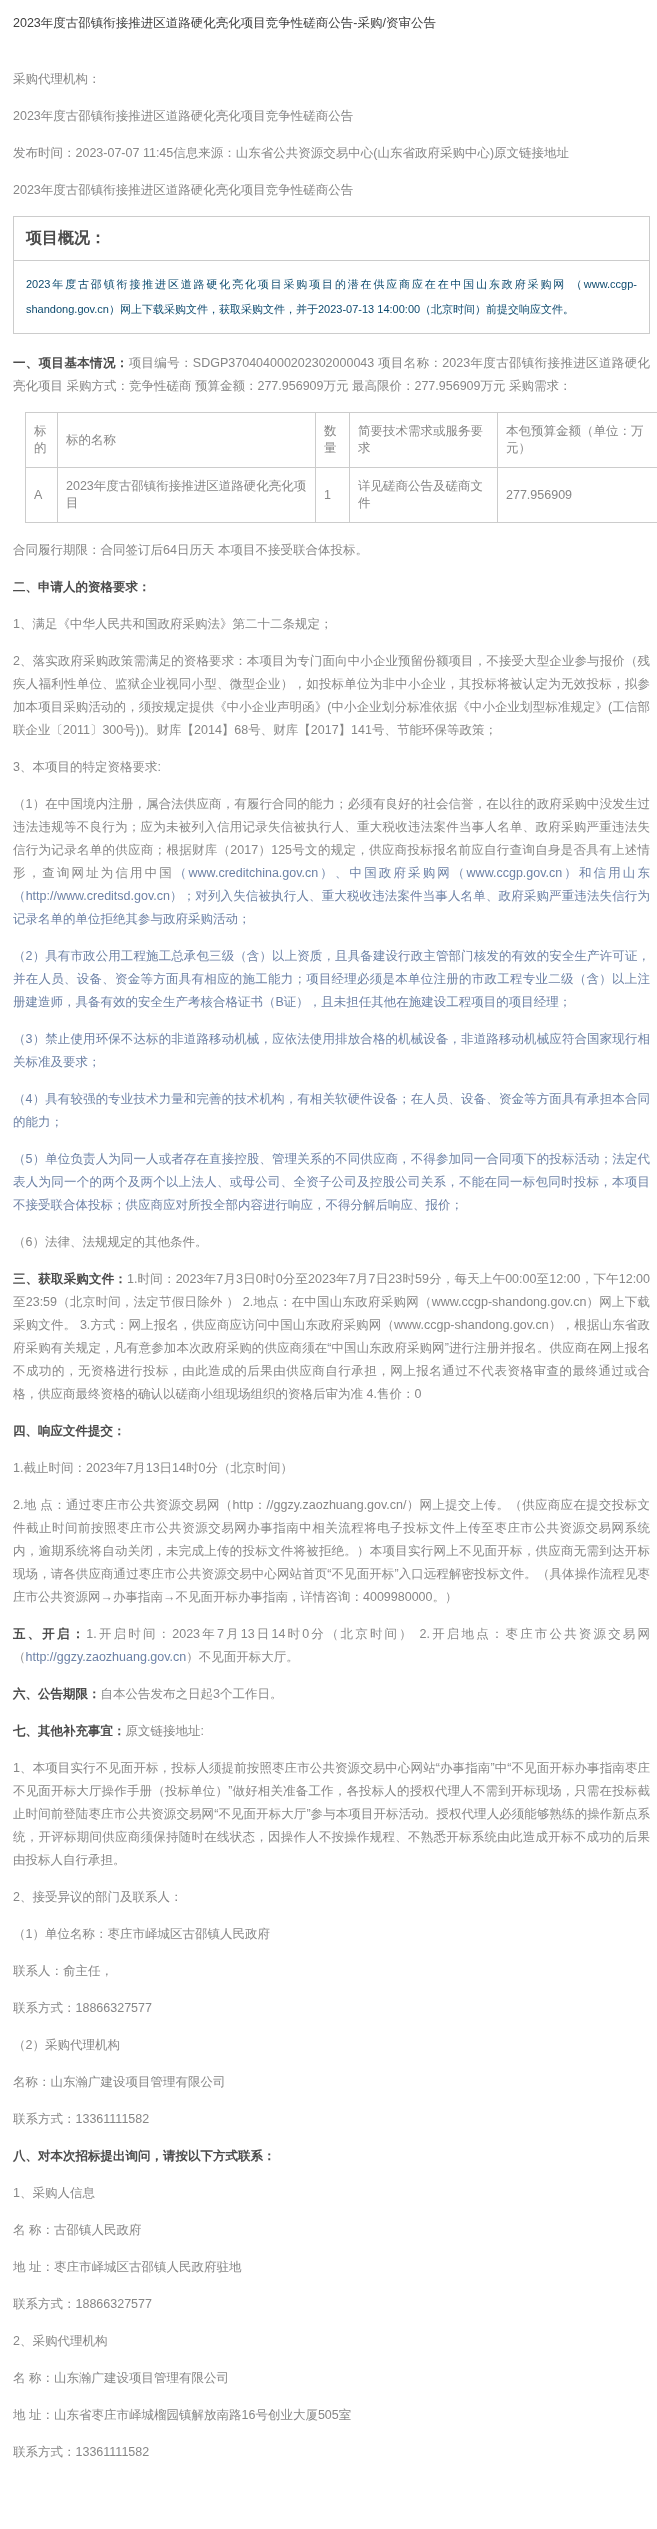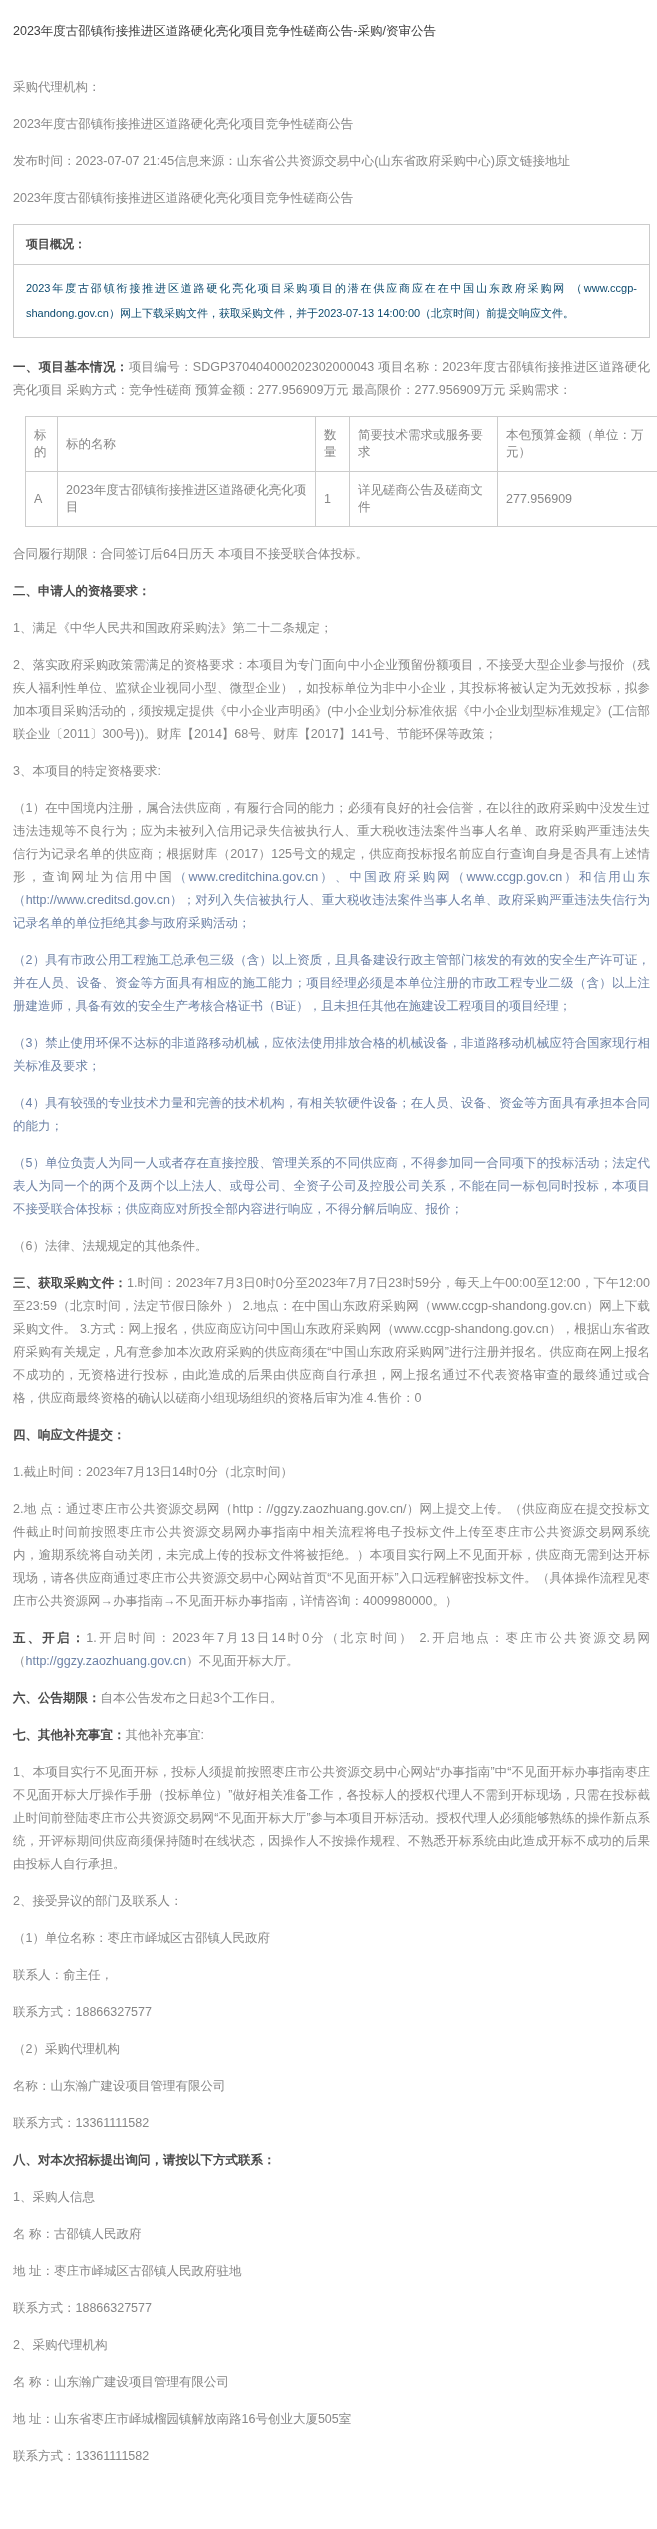--- a/index.html
+++ b/index.html
@@ -1,36 +1,36 @@
 <!DOCTYPE html>
 <html><head>
 <meta charset="utf-8">
 <style>
   html,body { margin:0; padding:0; background:#ffffff; }
   body { font-family:"Liberation Sans","DejaVu Sans",sans-serif; }
   .page { width:657px; box-sizing:border-box; padding:6px 7px 24px 13px; background:#fff; }
-  .doc-title { font-size:12.5px; color:#3e3e3e; line-height:18px; margin:16px 0 36px; }
+  .doc-title { font-size:12.5px; color:#3e3e3e; line-height:18px; margin:8px 0 36px; }
   p.para { font-size:12.5px; color:#878787; line-height:23px; margin:14px 0; text-align:justify; }
   .seg-normal { color:inherit; }
   .seg-bold { font-weight:bold; color:#4c4c4c;margin-top:12px; }
   .seg-blue { color:#6d82a6; }
   .box { border:1px solid #cccccc; margin:8px 0 18px; }
-  .box-title { font-weight:bold; color:#4c4c4c; font-size:12px; padding:11px 12px; border-bottom:1px solid #cccccc; }
+  .box-title { font-weight:bold; color:#4c4c4c; font-size:16px; padding:11px 12px; border-bottom:1px solid #cccccc; }
   .box-body { padding:11px 12px; font-size:11px; color:#0c4a6e; line-height:25px; text-align:justify; }
   table.info { border-collapse:collapse; table-layout:fixed; width:639px; margin:12px 12px 16px; font-size:12.5px; color:#878787; }
   table.info th, table.info td { border:1px solid #cccccc; padding:10px 8px; font-weight:normal; text-align:left; line-height:17px; vertical-align:middle; word-break:break-all; }
 </style>
 </head>
 <body>
 
 <div class="page" id="doc">
     <div class="doc-title">2023年度古邵镇衔接推进区道路硬化亮化项目竞争性磋商公告-采购/资审公告</div>
     <p class="para"><span class="seg-normal">采购代理机构：</span></p>
     <p class="para"><span class="seg-normal">2023年度古邵镇衔接推进区道路硬化亮化项目竞争性磋商公告</span></p>
-    <p class="para"><span class="seg-normal">发布时间：2023-07-07 21:45信息来源：山东省公共资源交易中心(山东省政府采购中心)原文链接地址</span></p>
+    <p class="para"><span class="seg-normal">发布时间：2023-07-07 11:45信息来源：山东省公共资源交易中心(山东省政府采购中心)原文链接地址</span></p>
     <p class="para"><span class="seg-normal">2023年度古邵镇衔接推进区道路硬化亮化项目竞争性磋商公告</span></p>
     <div class="box">
       <div class="box-title">项目概况：</div>
       <div class="box-body">2023年度古邵镇衔接推进区道路硬化亮化项目采购项目的潜在供应商应在在中国山东政府采购网 （www.ccgp-shandong.gov.cn）网上下载采购文件，获取采购文件，并于2023-07-13 14:00:00（北京时间）前提交响应文件。</div>
     </div>
     <p class="para"><span class="seg-bold">一、项目基本情况：</span><span class="seg-normal">项目编号：SDGP370404000202302000043 项目名称：2023年度古邵镇衔接推进区道路硬化亮化项目 采购方式：竞争性磋商 预算金额：277.956909万元 最高限价：277.956909万元 采购需求：</span></p>
     <table class="info">
       <colgroup>
         <col style="width: 32px;">
         <col style="width: 258px;">
@@ -67,21 +67,21 @@
     <p class="para"><span class="seg-blue">（3）禁止使用环保不达标的非道路移动机械，应依法使用排放合格的机械设备，非道路移动机械应符合国家现行相关标准及要求；</span></p>
     <p class="para"><span class="seg-blue">（4）具有较强的专业技术力量和完善的技术机构，有相关软硬件设备；在人员、设备、资金等方面具有承担本合同的能力；</span></p>
     <p class="para"><span class="seg-blue">（5）单位负责人为同一人或者存在直接控股、管理关系的不同供应商，不得参加同一合同项下的投标活动；法定代表人为同一个的两个及两个以上法人、或母公司、全资子公司及控股公司关系，不能在同一标包同时投标，本项目不接受联合体投标；供应商应对所投全部内容进行响应，不得分解后响应、报价；</span></p>
     <p class="para"><span class="seg-normal">（6）法律、法规规定的其他条件。</span></p>
     <p class="para"><span class="seg-bold">三、获取采购文件：</span><span class="seg-normal">1.时间：2023年7月3日0时0分至2023年7月7日23时59分，每天上午00:00至12:00，下午12:00至23:59（北京时间，法定节假日除外 ） 2.地点：在中国山东政府采购网（www.ccgp-shandong.gov.cn）网上下载采购文件。 3.方式：网上报名，供应商应访问中国山东政府采购网（www.ccgp-shandong.gov.cn），根据山东省政府采购有关规定，凡有意参加本次政府采购的供应商须在“中国山东政府采购网”进行注册并报名。供应商在网上报名不成功的，无资格进行投标，由此造成的后果由供应商自行承担，网上报名通过不代表资格审查的最终通过或合格，供应商最终资格的确认以磋商小组现场组织的资格后审为准 4.售价：0</span></p>
     <p class="para"><span class="seg-bold">四、响应文件提交：</span></p>
     <p class="para"><span class="seg-normal">1.截止时间：2023年7月13日14时0分（北京时间）</span></p>
     <p class="para"><span class="seg-normal">2.地 点：通过枣庄市公共资源交易网（http：//ggzy.zaozhuang.gov.cn/）网上提交上传。（供应商应在提交投标文件截止时间前按照枣庄市公共资源交易网办事指南中相关流程将电子投标文件上传至枣庄市公共资源交易网系统内，逾期系统将自动关闭，未完成上传的投标文件将被拒绝。）本项目实行网上不见面开标，供应商无需到达开标现场，请各供应商通过枣庄市公共资源交易中心网站首页“不见面开标”入口远程解密投标文件。（具体操作流程见枣庄市公共资源网→办事指南→不见面开标办事指南，详情咨询：4009980000。）</span></p>
     <p class="para"><span class="seg-bold">五、开启：</span><span class="seg-normal">1.开启时间：2023年7月13日14时0分（北京时间） 2.开启地点：枣庄市公共资源交易网（</span><span class="seg-blue">http://ggzy.zaozhuang.gov.cn</span><span class="seg-normal">）不见面开标大厅。</span></p>
     <p class="para"><span class="seg-bold">六、公告期限：</span><span class="seg-normal">自本公告发布之日起3个工作日。</span></p>
-    <p class="para"><span class="seg-bold">七、其他补充事宜：</span><span class="seg-normal">其他补充事宜:</span></p>
+    <p class="para"><span class="seg-bold">七、其他补充事宜：</span><span class="seg-normal">原文链接地址:</span></p>
     <p class="para"><span class="seg-normal">1、本项目实行不见面开标，投标人须提前按照枣庄市公共资源交易中心网站“办事指南”中“不见面开标办事指南枣庄不见面开标大厅操作手册（投标单位）”做好相关准备工作，各投标人的授权代理人不需到开标现场，只需在投标截止时间前登陆枣庄市公共资源交易网“不见面开标大厅”参与本项目开标活动。授权代理人必须能够熟练的操作新点系统，开评标期间供应商须保持随时在线状态，因操作人不按操作规程、不熟悉开标系统由此造成开标不成功的后果由投标人自行承担。</span></p>
     <p class="para"><span class="seg-normal">2、接受异议的部门及联系人：</span></p>
     <p class="para"><span class="seg-normal">（1）单位名称：枣庄市峄城区古邵镇人民政府</span></p>
     <p class="para"><span class="seg-normal">联系人：俞主任，</span></p>
     <p class="para"><span class="seg-normal">联系方式：18866327577</span></p>
     <p class="para"><span class="seg-normal">（2）采购代理机构</span></p>
     <p class="para"><span class="seg-normal">名称：山东瀚广建设项目管理有限公司</span></p>
     <p class="para"><span class="seg-normal">联系方式：13361111582</span></p>
     <p class="para"><span class="seg-bold">八、对本次招标提出询问，请按以下方式联系：</span></p>
     <p class="para"><span class="seg-normal">1、采购人信息</span></p>

